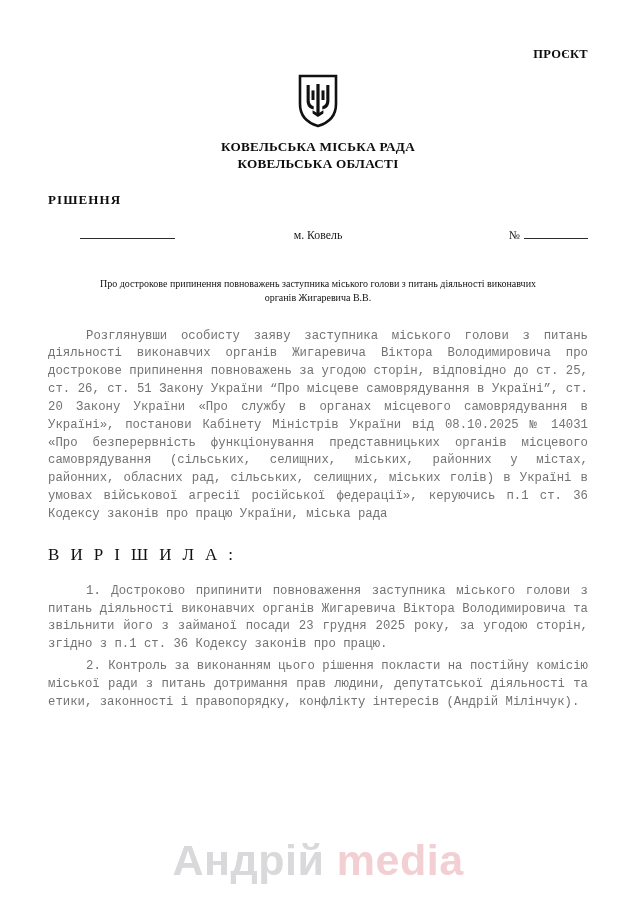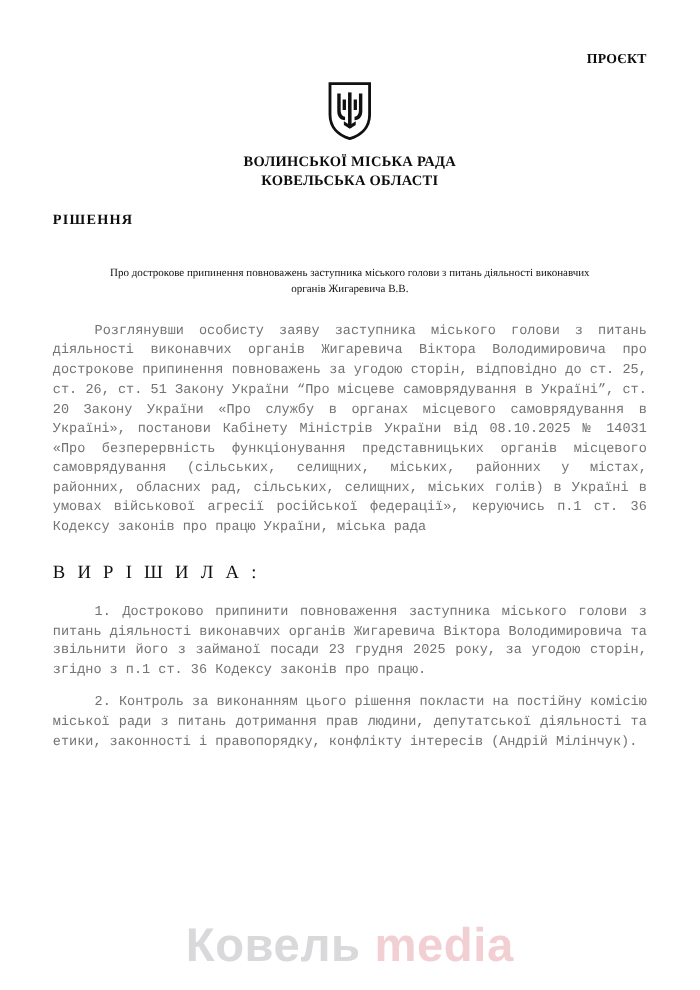--- a/index.html
+++ b/index.html
@@ -138,21 +138,21 @@
     margin-top: 21px;
     font-size: 17px;
     letter-spacing: 3.4px;
     color: #111111;
   }
 
   .items {
     margin-top: 18px;
   }
   .items .para + .para {
-    margin-top: 11px;
+    margin-top: 4px;
   }
 
   
   .signature {
     margin-top: 50px;
     display: flex;
     align-items: baseline;
     justify-content: space-between;
     font-size: 12.3px;
   }
@@ -201,38 +201,47 @@
           <path d="M28.3 11 h3.1 v15.8 c0 5.0 -2.5 8.0 -7.1 8.6 v-3.2 c2.4 -0.6 4.0 -2.4 4.0 -5.6 Z"></path>
           <path d="M13.5 16.4 h3.0 v9.6 h-3.0 Z"></path>
           <path d="M23.5 16.4 h3.0 v9.6 h-3.0 Z"></path>
           <path d="M14.6 36.2 l5.4 3.4 l5.4 -3.4 v3.4 l-5.4 3.4 l-5.4 -3.4 Z"></path>
         </g>
       </svg>
     </span>
   </div>
 
   <div class="org-heading">
-    <span>ВОЛИНСЬКОЇ МІСЬКА РАДА</span>
+    <span>КОВЕЛЬСЬКА МІСЬКА РАДА</span>
     <span class="line2">КОВЕЛЬСЬКА ОБЛАСТІ</span>
   </div>
 
   <div class="doc-type">РІШЕННЯ</div>
 
+  <div class="meta-row">
+    <div class="meta-date">
+      <span></span><span class="rule"></span>
+    </div>
+    <div class="meta-city">м. Ковель</div>
+    <div class="meta-number">
+      <span>№</span><span></span><span class="rule"></span>
+    </div>
+  </div>
 
   <div class="subject">Про дострокове припинення повноважень заступника міського голови з питань діяльності виконавчих органів Жигаревича В.В.</div>
 
   <div class="body-block">
     <p class="para indent">Розглянувши особисту заяву заступника міського голови з питань діяльності виконавчих органів Жигаревича Віктора Володимировича про дострокове припинення повноважень за угодою сторін, відповідно до ст. 25, ст. 26, ст. 51 Закону України “Про місцеве самоврядування в Україні”, ст. 20 Закону України «Про службу в органах місцевого самоврядування в Україні», постанови Кабінету Міністрів України від 08.10.2025 № 14031 «Про безперервність функціонування представницьких органів місцевого самоврядування (сільських, селищних, міських, районних у містах, районних, обласних рад, сільських, селищних, міських голів) в Україні в умовах військової агресії російської федерації», керуючись п.1 ст. 36 Кодексу законів про працю України, міська рада</p>
 
     <div class="resolved">В И Р І Ш И Л А :</div>
 
     <div class="items">
       <p class="para indent">1. Достроково припинити повноваження заступника міського голови з питань діяльності виконавчих органів Жигаревича Віктора Володимировича та звільнити його з займаної посади 23 грудня 2025 року, за угодою сторін, згідно з п.1 ст. 36 Кодексу законів про працю.</p>
       <p class="para indent">2. Контроль за виконанням цього рішення покласти на постійну комісію міської ради з питань дотримання прав людини, депутатської діяльності та етики, законності і правопорядку, конфлікту інтересів (Андрій Мілінчук).</p>
     </div>
   </div>
 
 
   <div class="watermark">
-    <span class="wm-a">Ковель </span><span class="wm-b">media</span>
+    <span class="wm-a">Андрій </span><span class="wm-b">media</span>
   </div>
 
 </div>
 
 </body></html>

